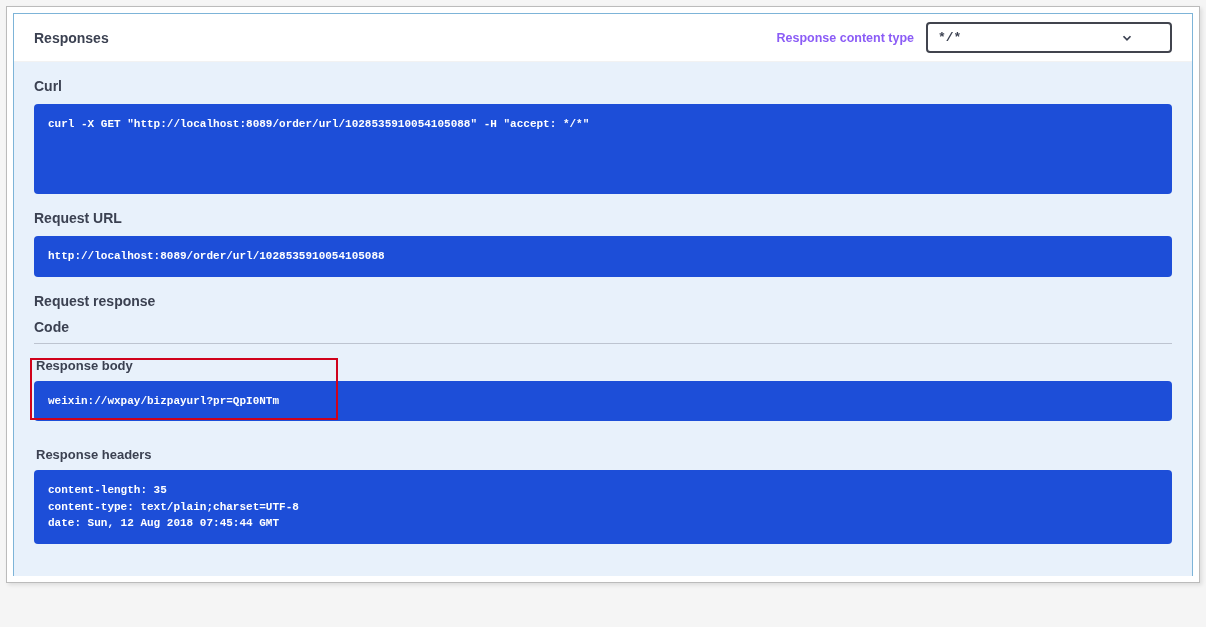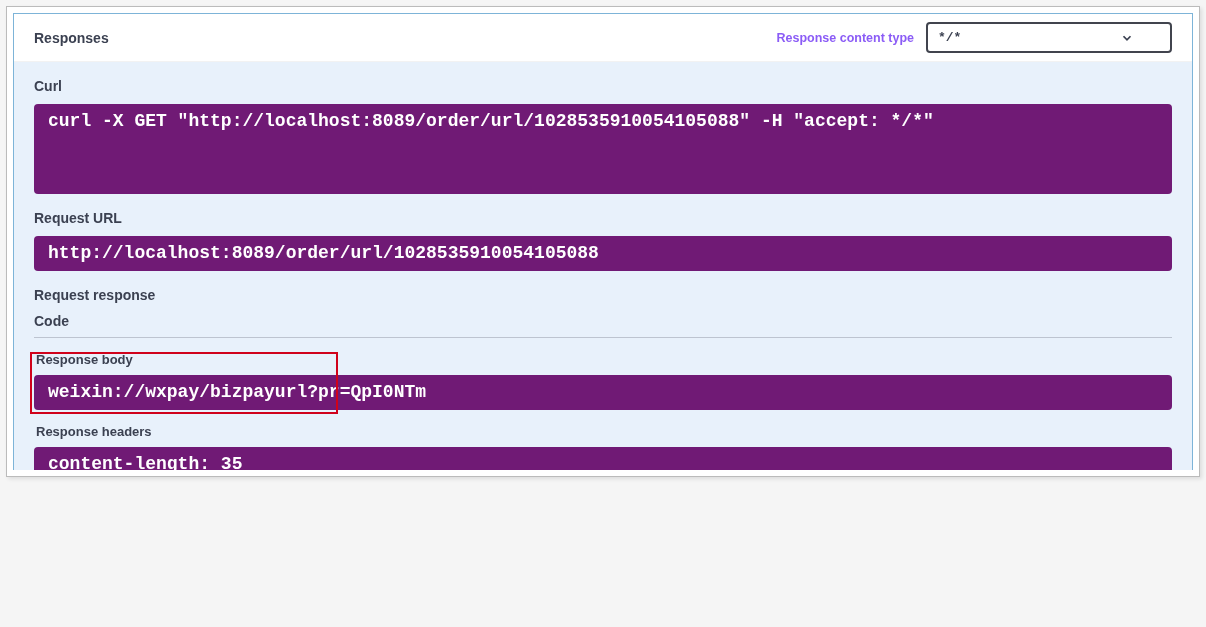--- a/index.html
+++ b/index.html
@@ -6,21 +6,21 @@
   body {
     font-family: -apple-system, BlinkMacSystemFont, "Segoe UI", sans-serif;
     background: #f5f5f5;
     padding: 6px;
   }
   .outer-frame {
     border: 1px solid #bbb;
     background: #fff;
     padding: 6px;
     width: 1194px;
-    height: 471px;
+    height: 577px;
     box-shadow: 2px 2px 4px rgba(0,0,0,0.1);
     overflow: hidden;
   }
   .inner-frame {
     border-left: 1px solid #7db4d8;
     border-right: 1px solid #7db4d8;
     border-top: 1px solid #7db4d8;
     background: #e8f1fb;
     height: 100%;
     position: relative;
@@ -75,26 +75,26 @@
   .section {
     padding: 16px 20px 0 20px;
   }
   .section-label {
     font-size: 14px;
     font-weight: 700;
     color: #3b4151;
     margin-bottom: 10px;
   }
   .code-block {
-    background: #701a75;
+    background: #1d4ed8;
     color: #ffffff;
     border-radius: 4px;
-    padding: 4px 14px;
+    padding: 12px 14px;
     font-family: "Consolas", "Courier New", monospace;
-    font-size: 18px;
+    font-size: 11px;
     font-weight: 600;
     line-height: 1.5;
     white-space: pre-wrap;
     word-break: break-all;
   }
   .code-block.tall {
     min-height: 90px;
   }
   .table-header {
     display: flex;
@@ -135,21 +135,21 @@
     color: #3b4151;
     margin-bottom: 8px;
     padding-left: 2px;
   }
   .highlight-box {
     border: 2px solid #d0021b;
     position: absolute;
     pointer-events: none;
   }
   .detail-block {
-    margin-bottom: 14px;
+    margin-bottom: 26px;
   }
 </style>
 </head>
 <body>
 
 <div class="outer-frame">
   <div class="inner-frame">
 
     <div class="responses-header">
       <div class="responses-title">Responses</div>

